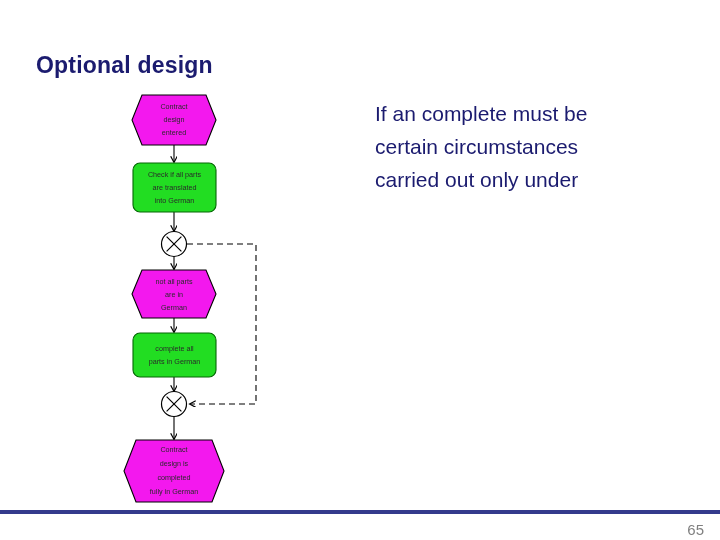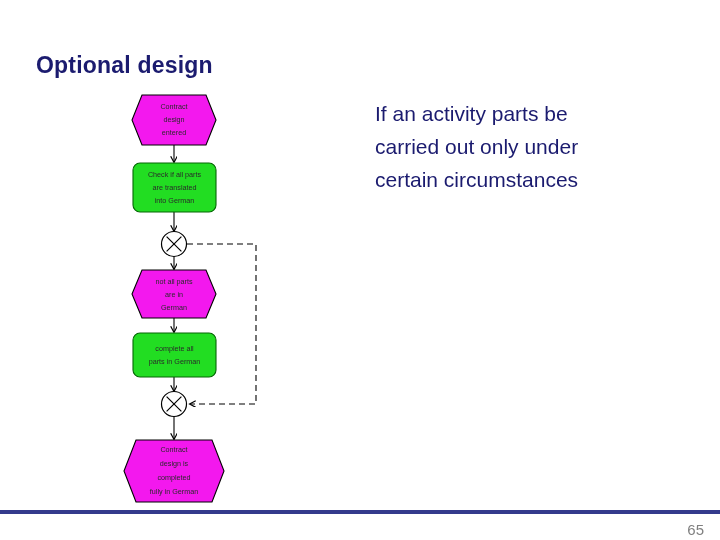--- a/index.html
+++ b/index.html
@@ -106,23 +106,23 @@
     fill: none;
     stroke-dasharray: 6 4;
   }
 </style>
 </head>
 <body>
 
 <div id="slide-title">Optional design</div>
 
 <div id="caption">
-  <span>If an activity parts be</span>
+  <span>If an complete must be</span>
+  <span>certain circumstances</span>
   <span>carried out only under</span>
-  <span>certain circumstances</span>
 </div>
 
 <svg id="diagram" viewBox="0 0 720 540">
 
   <defs>
     <marker id="ah" markerWidth="7" markerHeight="7" refX="5.2" refY="3" orient="auto">
       <path d="M0,0 L5.6,3 L0,6" fill="none" stroke="#000000" stroke-width="1.1"></path>
     </marker>
   </defs>
 

